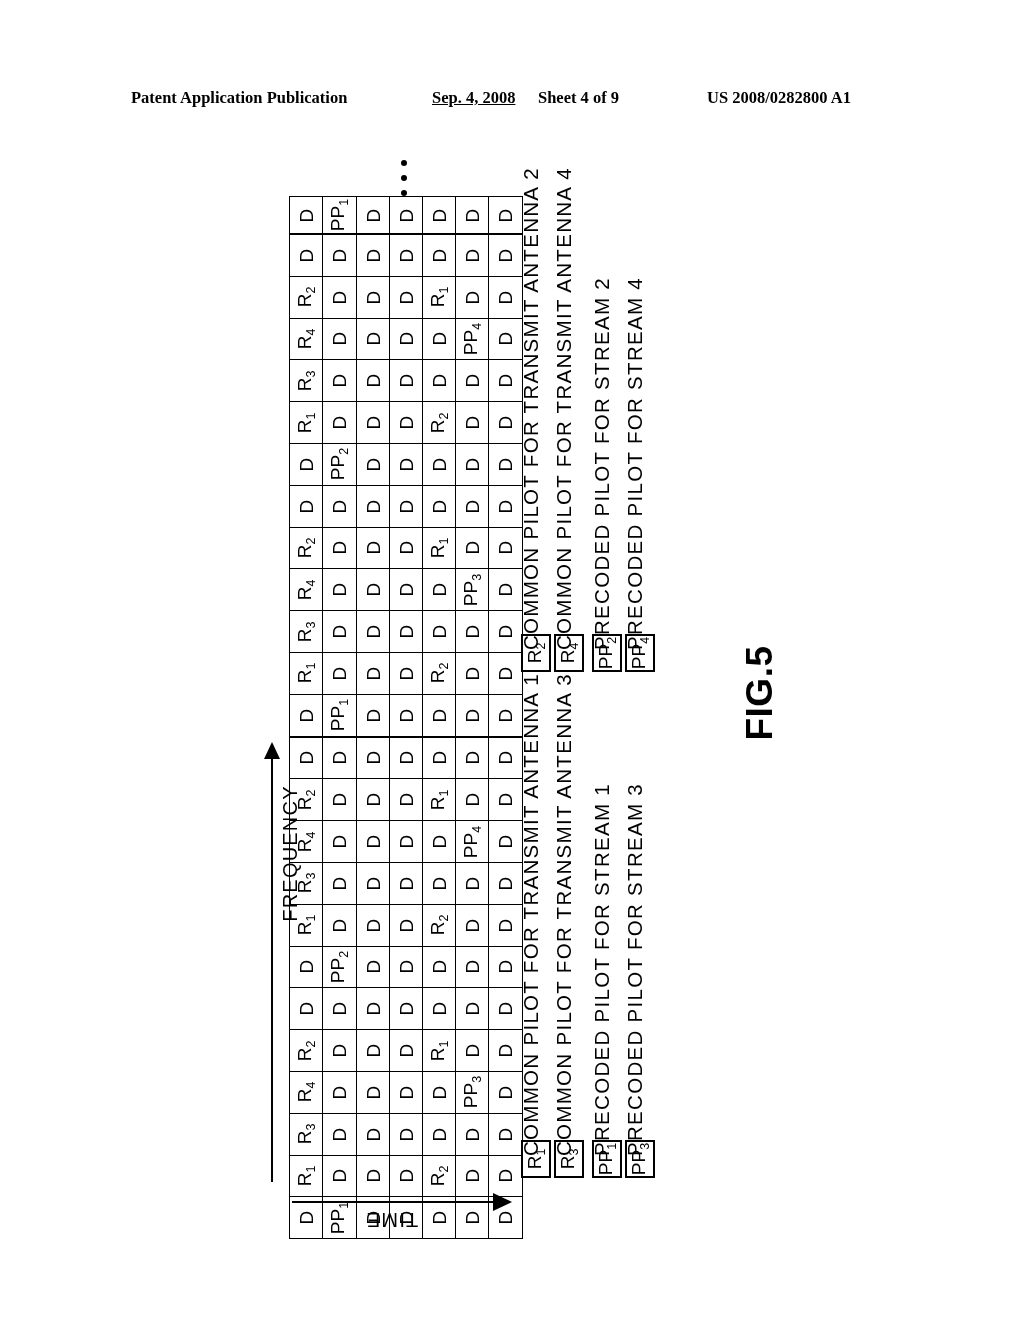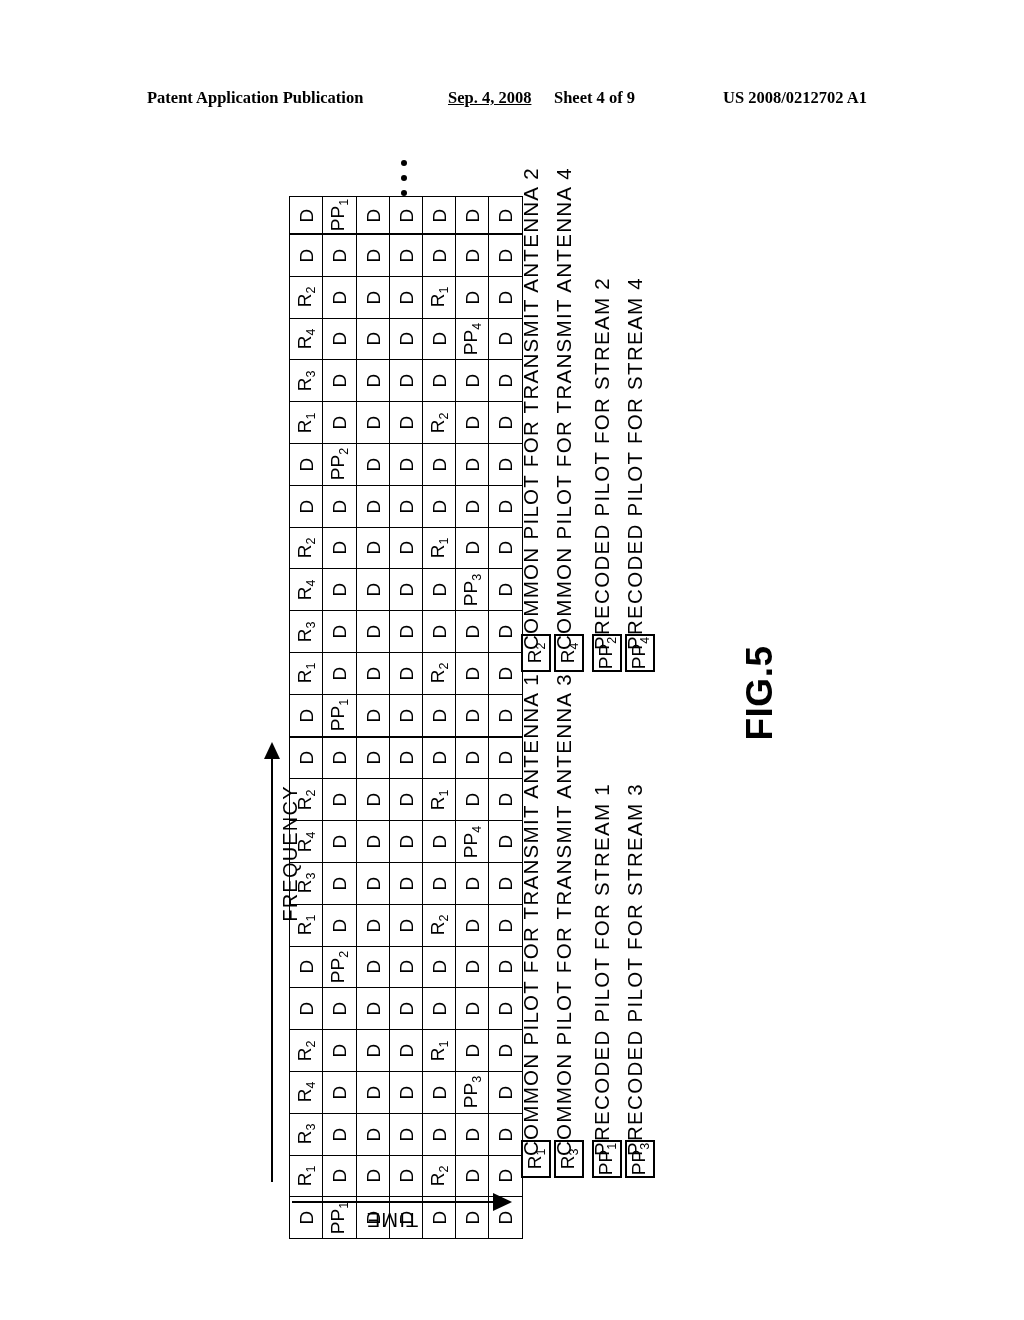--- a/index.html
+++ b/index.html
@@ -2,21 +2,21 @@
 <html><head>
 <meta charset="utf-8">
 <title>Patent Figure</title>
 <style>
   html,body{margin:0;padding:0;background:#fff;}
   body{width:1024px;height:1320px;position:relative;
        font-family:"Liberation Sans",sans-serif;color:#000;
        -webkit-font-smoothing:antialiased;}
 
   
-  #pub-header{position:absolute;left:16px;top:88px;width:870px;height:26px;text-align:center;}
+  #pub-header{position:absolute;left:0;top:88px;width:870px;height:26px;text-align:center;}
   #pub-header span{position:absolute;top:0;
       font-family:"Liberation Serif",serif;font-weight:bold;font-size:16.5px;
       white-space:nowrap;letter-spacing:0px;}
   #hdr-title{left:131px;}
   #hdr-date{left:432px;text-decoration:underline;}
   #hdr-sheet{left:538px;}
   #hdr-patno{left:707px;}
 
   
   #figure{position:absolute;left:0;top:0;width:1024px;height:1320px;}
@@ -93,21 +93,21 @@
       font-family:"Liberation Sans",sans-serif;
       font-weight:bold;font-size:37px;letter-spacing:0.5px;}
 </style>
 </head>
 <body>
 
 <div id="pub-header">
   <span id="hdr-title">Patent Application Publication</span>
   <span id="hdr-date">Sep. 4, 2008</span>
   <span id="hdr-sheet">Sheet 4 of 9</span>
-  <span id="hdr-patno">US 2008/0212702 A1</span>
+  <span id="hdr-patno">US 2008/0282800 A1</span>
 </div>
 
 <div id="figure">
 
   <div id="ellipsis">
     <i></i>
       <i></i>
       <i></i>
   </div>
 

